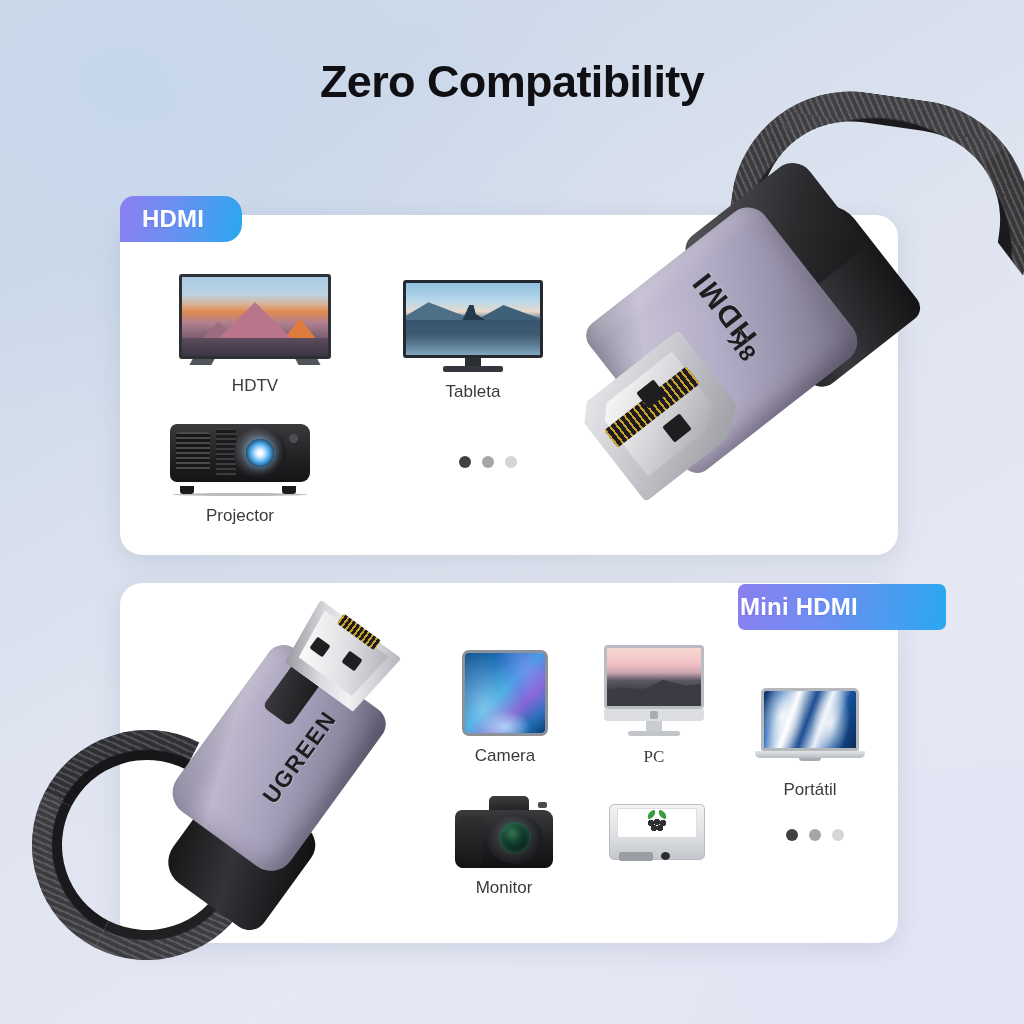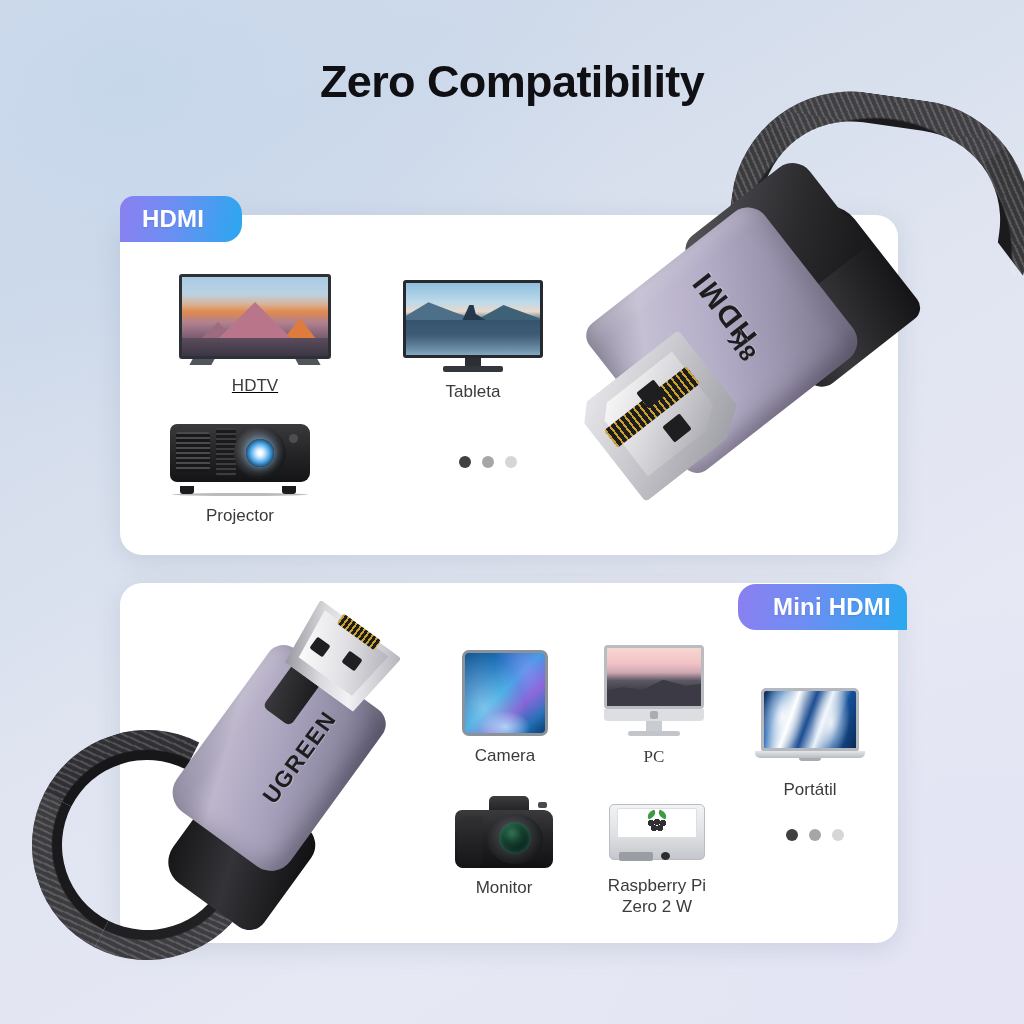--- a/index.html
+++ b/index.html
@@ -55,26 +55,27 @@
     left: 120px; top: 196px;
     width: 122px;
     padding-left: 22px;
     border-top-left-radius: 14px;
     border-top-right-radius: 18px;
     border-bottom-right-radius: 18px;
     border-bottom-left-radius: 0;
   }
   #badge-mini {
     left: 738px; top: 584px;
-    width: 169px;
-    padding-left: 35px;
+    width: 208px;
+    padding-left: 2px;
     border-top-left-radius: 18px;
     border-bottom-left-radius: 18px;
     border-top-right-radius: 14px;
     border-bottom-right-radius: 0;
+    border-radius: 7px;
   }
 
   
   .tile { position: absolute; text-align: center; }
   .tile .thumb {
     margin: 0 auto;
     position: relative;
   }
   .tile .caption {
     margin-top: 9px;
@@ -518,21 +519,21 @@
 <div class="bg-wash"></div>
 
 <h1 class="page-title">Zero Compatibility</h1>
 
 <div class="card" id="card-hdmi"></div>
 
 <div class="badge" id="badge-hdmi">
   <span>HDMI</span>
 </div>
 
-<div class="tile" style="left:163px; top:274px; width:184px;text-decoration:underline;">
+<div class="tile" style="left:163px; top:274px; width:184px;">
   <div class="thumb tv-flat">
     <div class="screen">
       <div class="peak2"></div>
       <div class="peak3"></div>
       <div class="peak"></div>
       <div class="ground"></div>
     </div>
     <div class="legs"></div>
   </div>
   <div class="caption">HDTV</div>
@@ -646,22 +647,20 @@
     <div class="case"></div>
     <div class="top"></div>
     <div class="berry">
       <span class="leaf-l"></span>
         <span class="leaf-r"></span>
         <span class="fruit"></span>
     </div>
     <div class="ports"></div>
     <div class="port2"></div>
   </div>
-  <div class="caption">Raspberry Pi
-Zero 2 W</div>
 </div>
 
 <div class="dots" style="left:786px; top:829px;">
   <i></i>
   <i></i>
   <i></i>
 </div>
 
 <div id="mini-connector">
   <div class="braid"></div>

